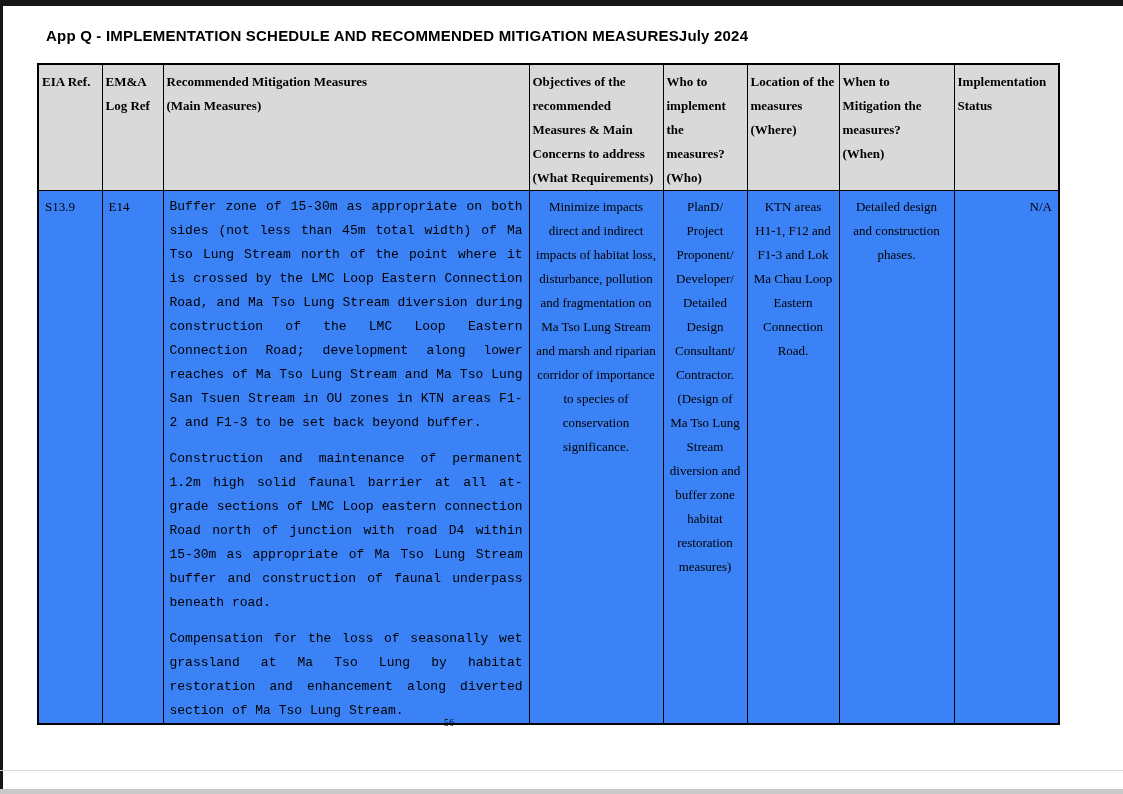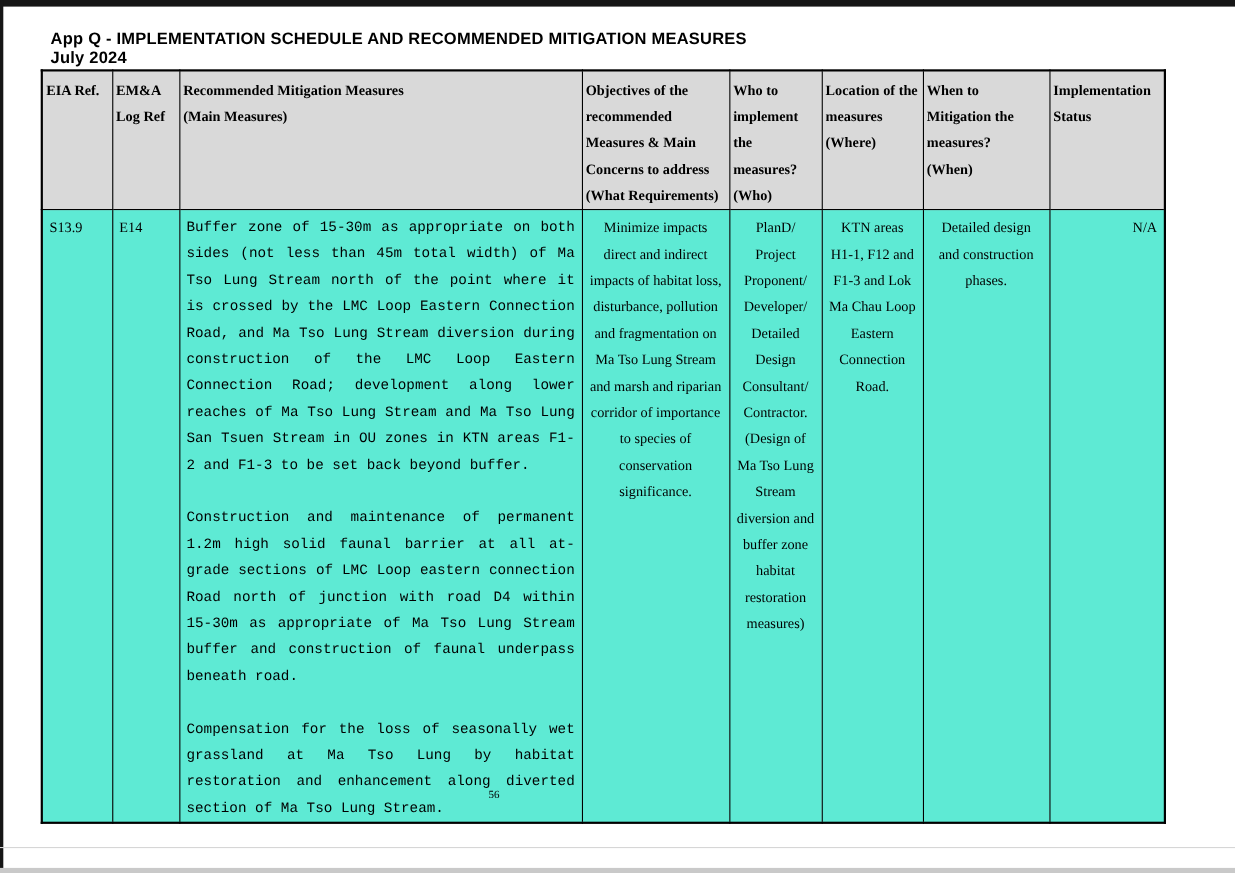--- a/index.html
+++ b/index.html
@@ -16,47 +16,47 @@
   .scan-top   { position:absolute; top:0; left:0; width:1123px; height:6px; background:var(--scan-edge,#161616); }
   .scan-left  { position:absolute; top:0; left:0; width:3px; height:794px; background:var(--scan-edge,#161616); }
   .scan-bottom-line { position:absolute; top:770px; left:0; width:1123px; height:1px; background:#d6d6d6; }
   .scan-bottom { position:absolute; bottom:0; left:0; width:1123px; height:5px; background:#c9c9c9; }
 
   
   .doc-header {
     position:absolute; top:27px; left:46px; width:920px;
     display:flex; align-items:baseline;
     font-family:"Liberation Sans", sans-serif;
-    font-weight:bold; font-size:15px; letter-spacing:0.2px;flex-direction:column;
+    font-weight:bold; font-size:15px; letter-spacing:0.2px;
   }
 
   
   table.schedule {
     position:absolute; left:37px; top:63px; width:1021px;
     border-collapse:collapse; table-layout:fixed;
     border:2px solid #000;
   }
   table.schedule th, table.schedule td { border:1px solid #000; box-sizing:border-box; }
 
   table.schedule th {
     background:var(--table-header-bg,#d9d9d9);
     font-weight:bold; font-size:13px; line-height:24px;
     vertical-align:top; text-align:left;
     padding:5px 3px 0 3px; height:120px;
   }
 
   table.schedule td {
-    vertical-align:top; background:#5eead4;
+    vertical-align:top; background:#3b82f6;
     font-size:13px; line-height:24px;
     padding:4px 6px 0 6px; height:385px;
   }
 
   td.c-eia, td.c-log { text-align:left; padding-left:8px; }
   td.c-measures { text-align:justify; padding:4px 7px 0 5px;font-family:Liberation Mono, monospace; }
-  td.c-measures .para + .para { margin-top:24px; }
+  td.c-measures .para + .para { margin-top:12px; }
   td.c-objectives, td.c-who, td.c-location, td.c-when {
     text-align:center; font-size:12px; padding-left:4px; padding-right:4px;margin-top:20px;
   }
   td.c-status { text-align:right; }
 
   .footer-page {
     position:absolute; top:717px; left:0; width:898px;
     text-align:center; font-size:10px;
   }
 </style>

